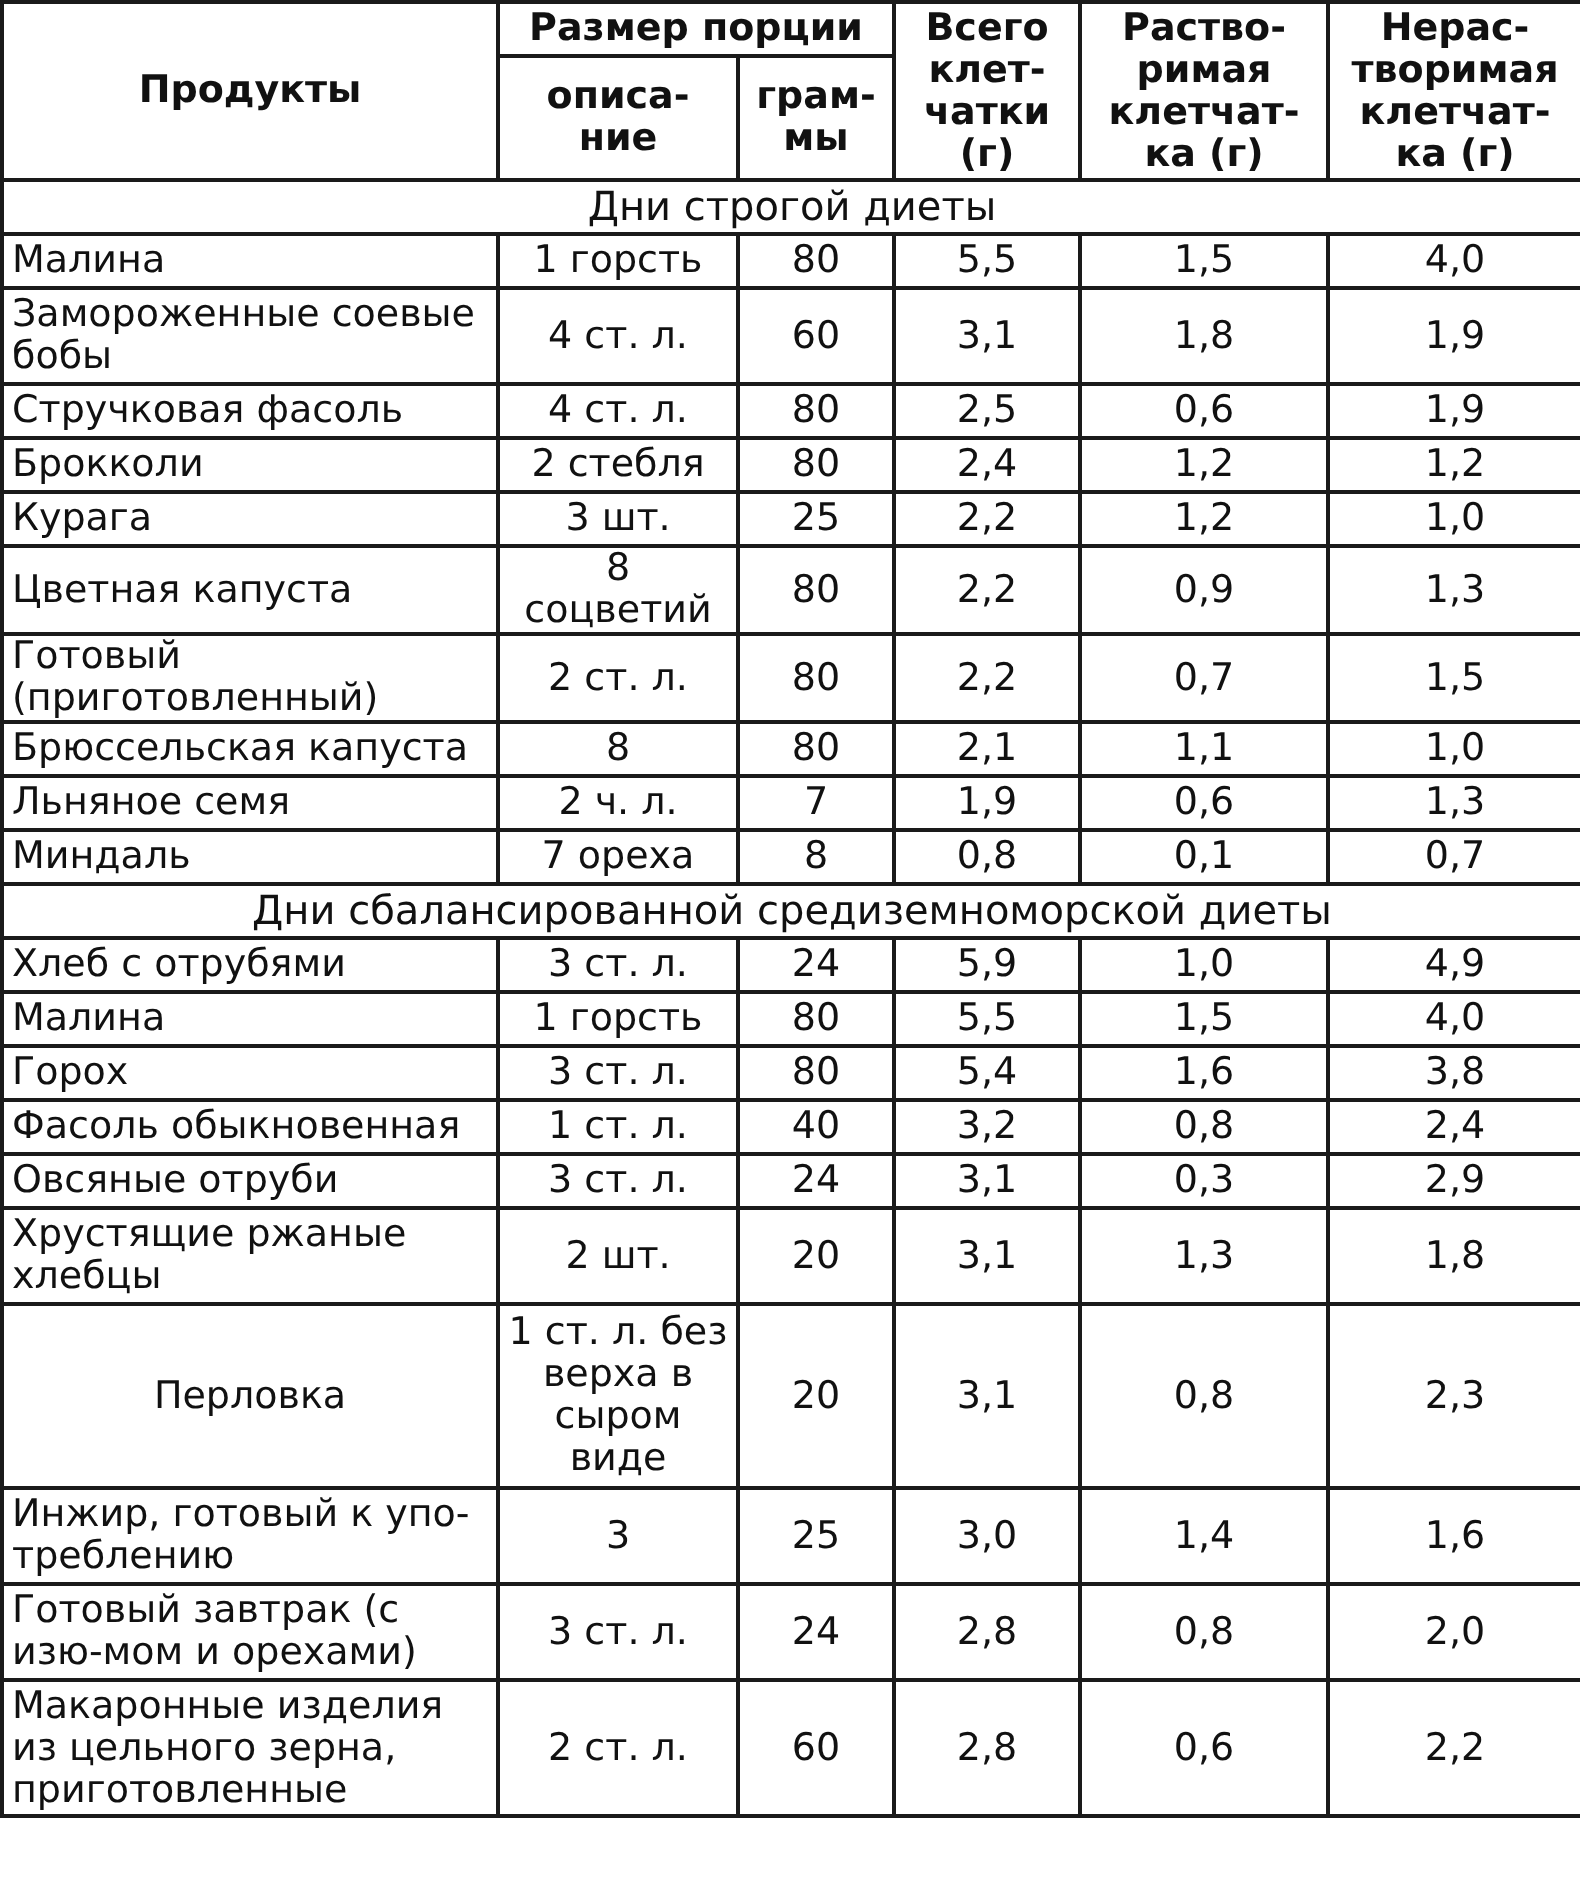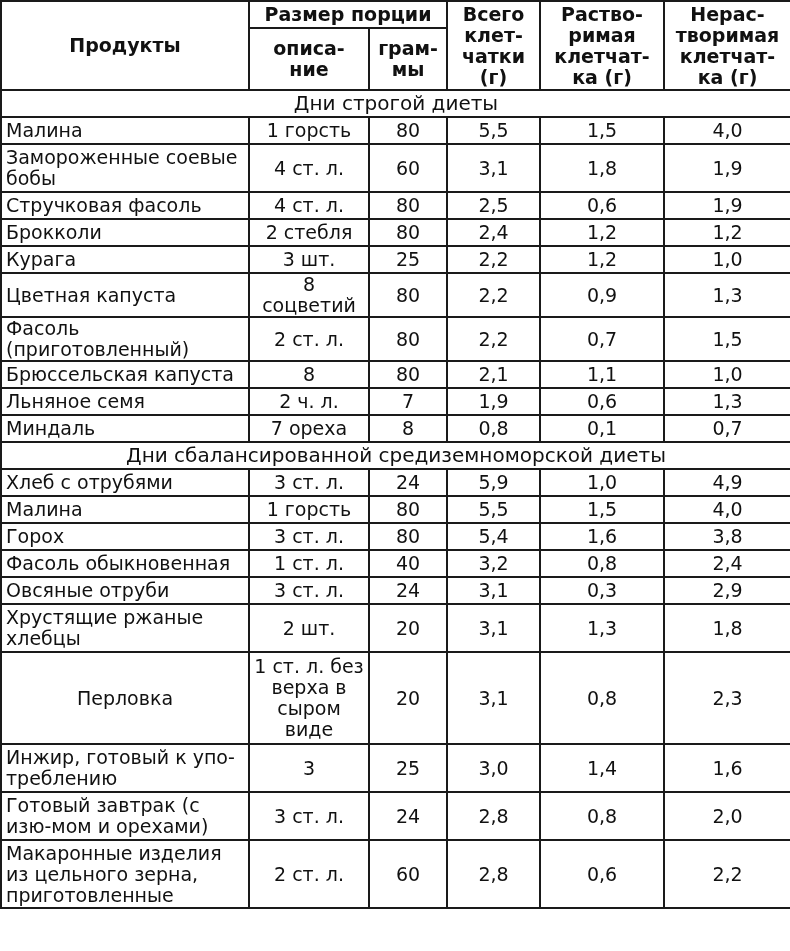--- a/index.html
+++ b/index.html
@@ -88,21 +88,21 @@
       </tr>
       <tr class="r1">
         <td class="l">Цветная капуста</td>
         <td class="c">8 соцветий</td>
         <td class="c">80</td>
         <td class="c">2,2</td>
         <td class="c">0,9</td>
         <td class="c">1,3</td>
       </tr>
       <tr class="r1">
-        <td class="l">Фасоль (приготовленный)</td>
+        <td class="l">Готовый (приготовленный)</td>
         <td class="c">2 ст. л.</td>
         <td class="c">80</td>
         <td class="c">2,2</td>
         <td class="c">0,7</td>
         <td class="c">1,5</td>
       </tr>
       <tr class="r1">
         <td class="l">Брюссельская капуста</td>
         <td class="c">8</td>
         <td class="c">80</td>

